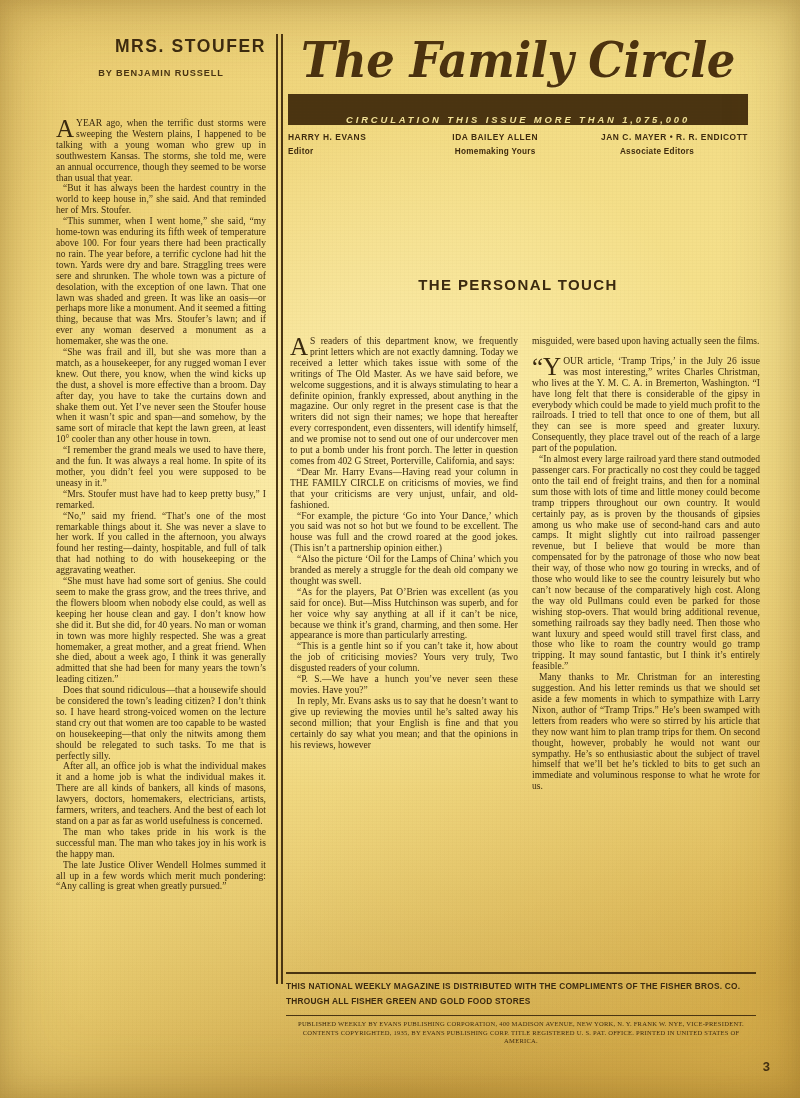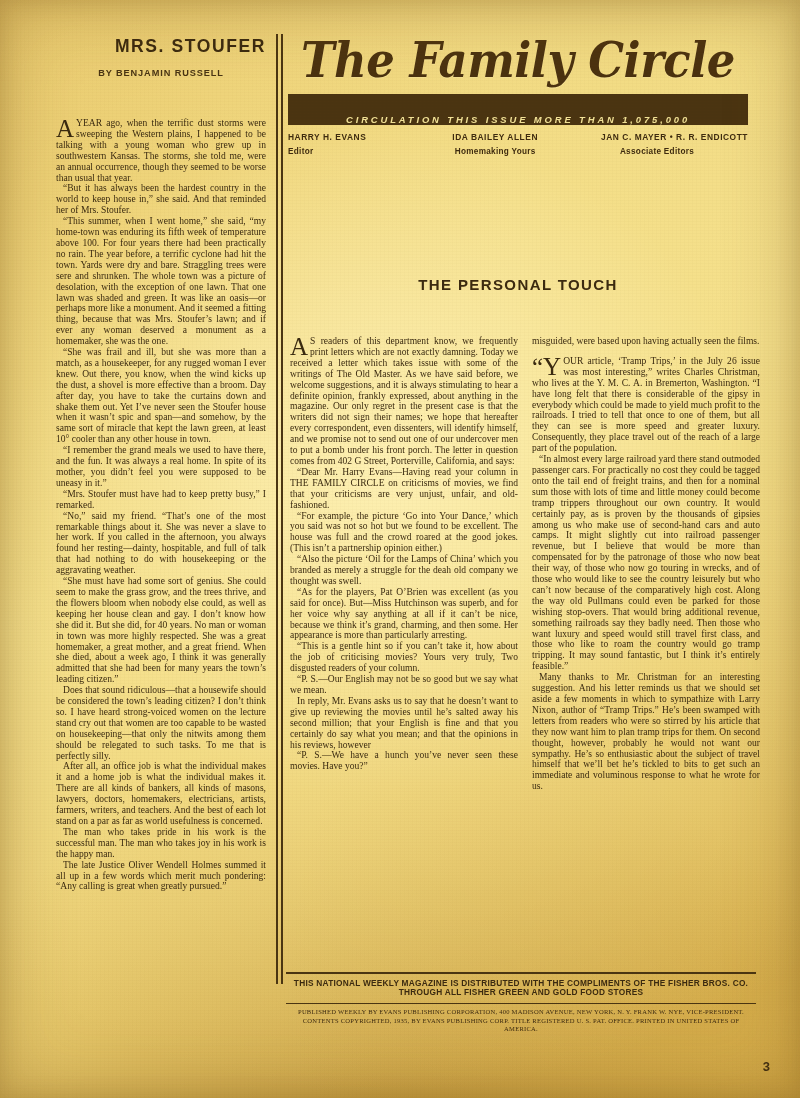--- a/index.html
+++ b/index.html
@@ -107,22 +107,22 @@
 
   
   #mid-col{position:absolute;left:290px;top:296px;width:228px;}
   #right-col{position:absolute;left:532px;top:296px;width:228px;}
 
   
   #footer{position:absolute;left:286px;top:972px;width:470px;}
   #footer-rule-top{height:2.2px;background:#4a3512;margin-bottom:5px;}
   #store-line{
     font-family:"Liberation Sans", sans-serif;
-    font-size:8.3px;font-weight:bold;line-height:9px;
-    letter-spacing:.25px;text-align:center;color:#3b2a10;
+    font-size:8.3px;font-weight:bold;line-height:15px;
+    letter-spacing:.25px;color:#3b2a10;
   }
   #footer-rule-mid{height:1.3px;background:#4a3512;margin:6px 0 4px 0;}
   #imprint{
     font-family:"Liberation Serif", serif;
     font-size:6.55px;line-height:8.1px;letter-spacing:.25px;
     text-align:center;color:#3e2c12;text-transform:uppercase;
   }
   #page-number{
     position:absolute;right:30px;bottom:24px;
     font-family:"Liberation Sans", sans-serif;
@@ -180,23 +180,22 @@
 
     <div id="dept-title">THE PERSONAL TOUCH</div>
 
     <div id="mid-col" class="body-text">
       <p class="noind dropcap">AS readers of this department know, we frequently print letters which are not exactly damning. Today we received a letter which takes issue with some of the writings of The Old Master. As we have said before, we welcome suggestions, and it is always stimulating to hear a definite opinion, frankly expressed, about anything in the magazine. Our only regret in the present case is that the writers did not sign their names; we hope that hereafter every correspondent, even dissenters, will identify himself, and we promise not to send out one of our undercover men to put a bomb under his front porch. The letter in question comes from 402 G Street, Porterville, California, and says:</p>
       <p>“Dear Mr. Harry Evans—Having read your column in THE FAMILY CIRCLE on criticisms of movies, we find that your criticisms are very unjust, unfair, and old-fashioned.</p>
       <p>“For example, the picture ‘Go into Your Dance,’ which you said was not so hot but we found to be excellent. The house was full and the crowd roared at the good jokes. (This isn’t a partnership opinion either.)</p>
       <p>“Also the picture ‘Oil for the Lamps of China’ which you branded as merely a struggle for the deah old company we thought was swell.</p>
       <p>“As for the players, Pat O’Brien was excellent (as you said for once). But—Miss Hutchinson was superb, and for her voice why say anything at all if it can’t be nice, because we think it’s grand, charming, and then some. Her appearance is more than particularly arresting.</p>
       <p>“This is a gentle hint so if you can’t take it, how about the job of criticising movies? Yours very truly, Two disgusted readers of your column.</p>
-      <p>“P. S.—Our English may not be so good but we say what we mean.</p>
+      <p>“P. S.—We have a hunch you’ve never seen these movies. Have you?”</p>
       <p>In reply, Mr. Evans asks us to say that he doesn’t want to give up reviewing the movies until he’s salted away his second million; that your English is fine and that you certainly do say what you mean; and that the opinions in his reviews, however</p>
-      <p>“P. S.—We have a hunch you’ve never seen these movies. Have you?”</p>
     </div>
 
     <div id="right-col" class="body-text">
       <p class="noind">misguided, were based upon having actually seen the films.</p>
       <p class="noind dropcap" style="margin-top:9px;">“YOUR article, ‘Tramp Trips,’ in the July 26 issue was most interesting,” writes Charles Christman, who lives at the Y. M. C. A. in Bremerton, Washington. “I have long felt that there is considerable of the gipsy in everybody which could be made to yield much profit to the railroads. I tried to tell that once to one of them, but all they can see is more speed and greater luxury. Consequently, they place travel out of the reach of a large part of the population.</p>
       <p>“In almost every large railroad yard there stand outmoded passenger cars. For practically no cost they could be tagged onto the tail end of freight trains, and then for a nominal sum those with lots of time and little money could become tramp trippers throughout our own country. It would certainly pay, as is proven by the thousands of gipsies among us who make use of second-hand cars and auto camps. It might slightly cut into railroad passenger revenue, but I believe that would be more than compensated for by the patronage of those who now beat their way, of those who now go touring in wrecks, and of those who would like to see the country leisurely but who can’t now because of the comparatively high cost. Along the way old Pullmans could even be parked for those wishing stop-overs. That would bring additional revenue, something railroads say they badly need. Then those who want luxury and speed would still travel first class, and those who like to roam the country would go tramp tripping. It may sound fantastic, but I think it’s entirely feasible.”</p>
       <p>Many thanks to Mr. Christman for an interesting suggestion. And his letter reminds us that we should set aside a few moments in which to sympathize with Larry Nixon, author of “Tramp Trips.” He’s been swamped with letters from readers who were so stirred by his article that they now want him to plan tramp trips for them. On second thought, however, probably he would not want our sympathy. He’s so enthusiastic about the subject of travel himself that we’ll bet he’s tickled to bits to get such an immediate and voluminous response to what he wrote for us.</p>
     </div>
 
     <div id="footer">

